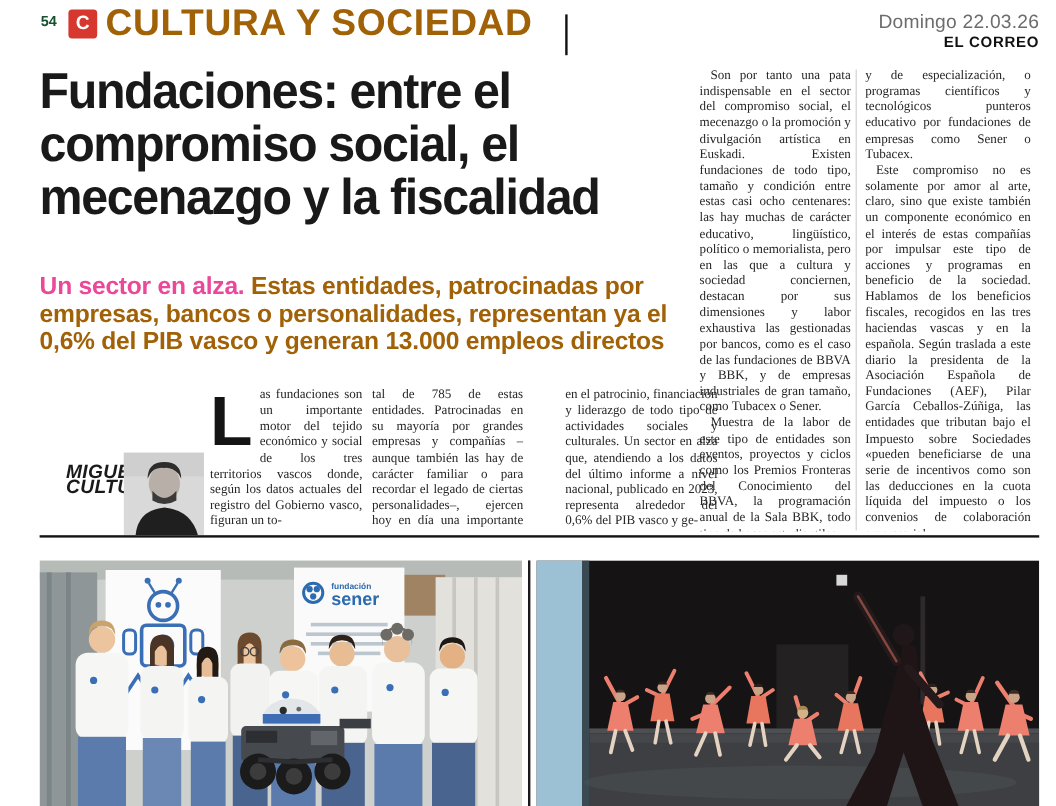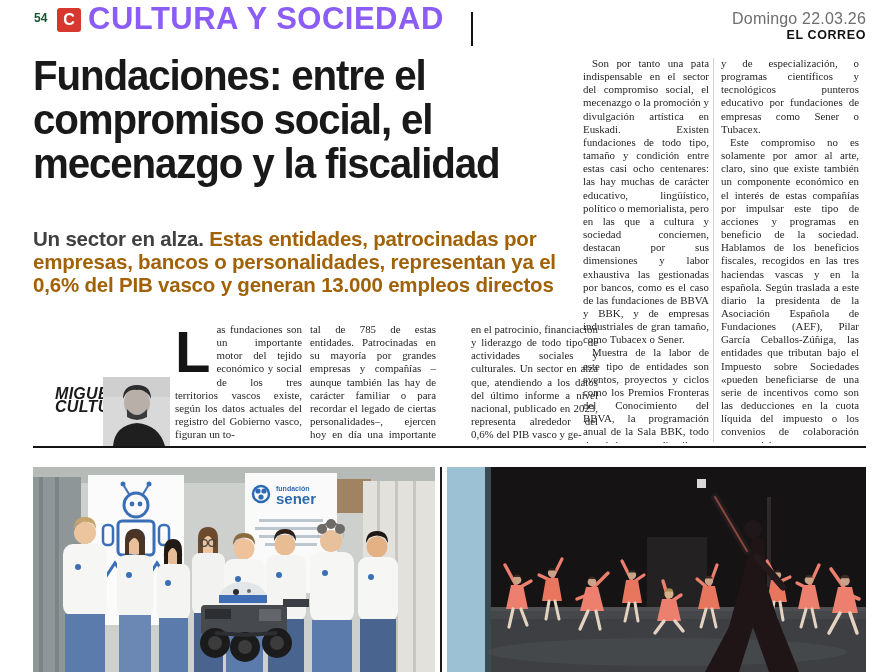--- a/index.html
+++ b/index.html
@@ -4,36 +4,36 @@
 <style>
   html,body{margin:0;padding:0;background:#ffffff;}
   #page{position:relative;width:880px;height:672px;background:#ffffff;overflow:hidden;
         font-family:"Liberation Sans",sans-serif;}
   .abs{position:absolute;}
 
   
   .pagenum{left:34px;top:11px;font-size:12px;font-weight:bold;color:#14532d;}
   .logo{left:57px;top:8px;width:24px;height:24px;background:#d6372e;border-radius:3px;
         color:#fff;font-weight:bold;font-size:16px;line-height:24px;text-align:center;}
-  .section-title{left:88px;top:1px;font-size:31px;font-weight:800;color:#8b5cf6;
+  .section-title{left:88px;top:1px;font-size:31px;font-weight:800;color:#a16207;
         letter-spacing:0.5px;white-space:nowrap;}
   .header-bar{left:471px;top:12px;width:2px;height:34px;background:#121212;}
   .masthead{left:640px;top:10px;width:226px;text-align:right;}
   .masthead .date{font-size:16px;color:#6d6d6d;letter-spacing:0.2px;}
   .masthead .paper{font-size:12.5px;font-weight:700;color:#111;letter-spacing:0.6px;}
 
   
   .headline{left:33px;top:54px;width:560px;color:#191919;transform:scaleX(0.96);
         transform-origin:0 0;}
   .headline div{font-size:42px;line-height:44px;font-weight:800;letter-spacing:-1.2px;}
 
   
   .lead{left:33px;top:227px;width:552px;font-size:20.5px;font-weight:700;
         line-height:23px;letter-spacing:-0.2px;}
-  .lead .kicker{color:#404040;}
+  .lead .kicker{color:#ec4899;}
   .lead .lead-text{color:#a16207;}
 
   
   .byline{left:55px;top:387px;font-size:16px;font-weight:800;color:#1a1a1a;
         line-height:13px;letter-spacing:0.3px;font-style:italic;}
   .author-photo{left:103px;top:377px;width:67px;height:69px;}
 
   
   .col{overflow:hidden;}
   .col p{margin:0;font-family:"Liberation Serif",serif;font-size:10.9px;
@@ -88,21 +88,21 @@
   <svg class="abs author-photo" viewBox="0 0 67 69">
     <rect width="67" height="69" fill="#d9d9d9"></rect>
     <rect width="67" height="20" fill="#cfcfcf"></rect>
     <ellipse cx="34" cy="26" rx="13" ry="15" fill="#b8b0a8"></ellipse>
     <path d="M20 22 Q20 8 34 8 Q48 8 48 22 L46 18 Q40 12 34 13 Q26 12 22 18 Z" fill="#2c2c2c"></path>
     <path d="M24 32 Q34 44 44 32 L44 40 Q34 46 24 40 Z" fill="#3a3a3a"></path>
     <path d="M10 69 Q12 48 34 46 Q56 48 62 69 Z" fill="#1f1f1f"></path>
   </svg>
 
   <div class="abs col col1">
-    <p><span class="dropcap">L</span><span>as fundaciones son un importante motor del tejido económico y social de los tres territorios vascos existe, según los datos actuales del registro del Gobierno vasco, figuran un to-</span></p>
+    <p><span class="dropcap">L</span><span>as fundaciones son un importante motor del tejido económico y social de los tres territorios vascos donde, según los datos actuales del registro del Gobierno vasco, figuran un to-</span></p>
   </div>
   <div class="abs col col2">
     <p>tal de 785 de estas entidades. Patrocinadas en su mayoría por grandes empresas y compañías –aunque también las hay de carácter familiar o para recordar el legado de ciertas personalidades–, ejercen hoy en día una importante labor</p>
   </div>
   <div class="abs col col3">
     <p>en el patrocinio, financiación y liderazgo de todo tipo de actividades sociales y culturales. Un sector en alza que, atendiendo a los datos del último informe a nivel nacional, publicado en 2023, representa alrededor del 0,6% del PIB vasco y ge-</p>
   </div>
   <div class="abs col col4">
     <p class="indent">Son por tanto una pata indispensable en el sector del compromiso social, el mecenazgo o la promoción y divulgación artística en Euskadi. Existen fundaciones de todo tipo, tamaño y condición entre estas casi ocho centenares: las hay muchas de carácter educativo, lingüístico, político o memorialista, pero en las que a cultura y sociedad conciernen, destacan por sus dimensiones y labor exhaustiva las gestionadas por bancos, como es el caso de las fundaciones de BBVA y BBK, y de empresas industriales de gran tamaño, como Tubacex o Sener.</p>
     <p class="indent">Muestra de la labor de este tipo de entidades son eventos, proyectos y ciclos como los Premios Fronteras del Conocimiento del BBVA, la programación anual de la Sala BBK, todo tipo de becas estudiantiles</p>

